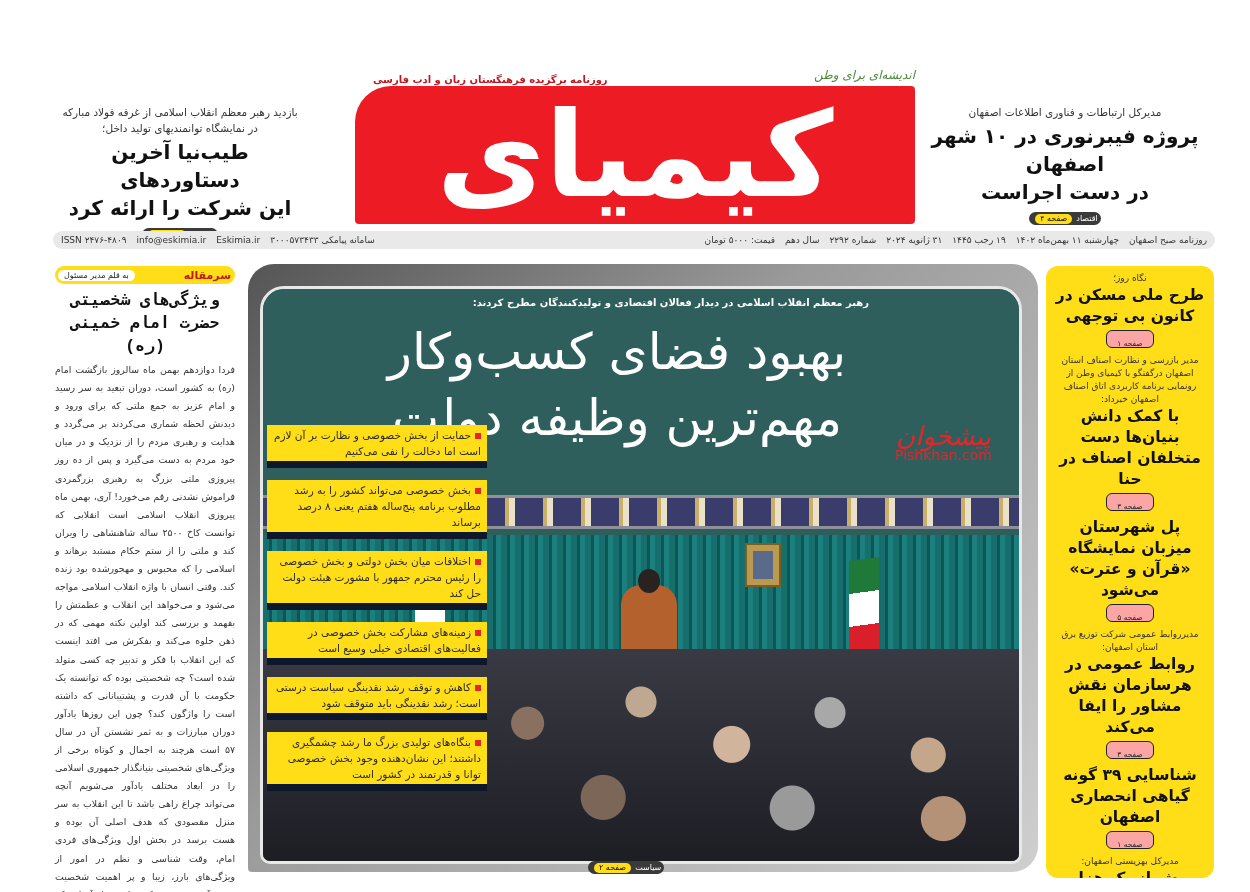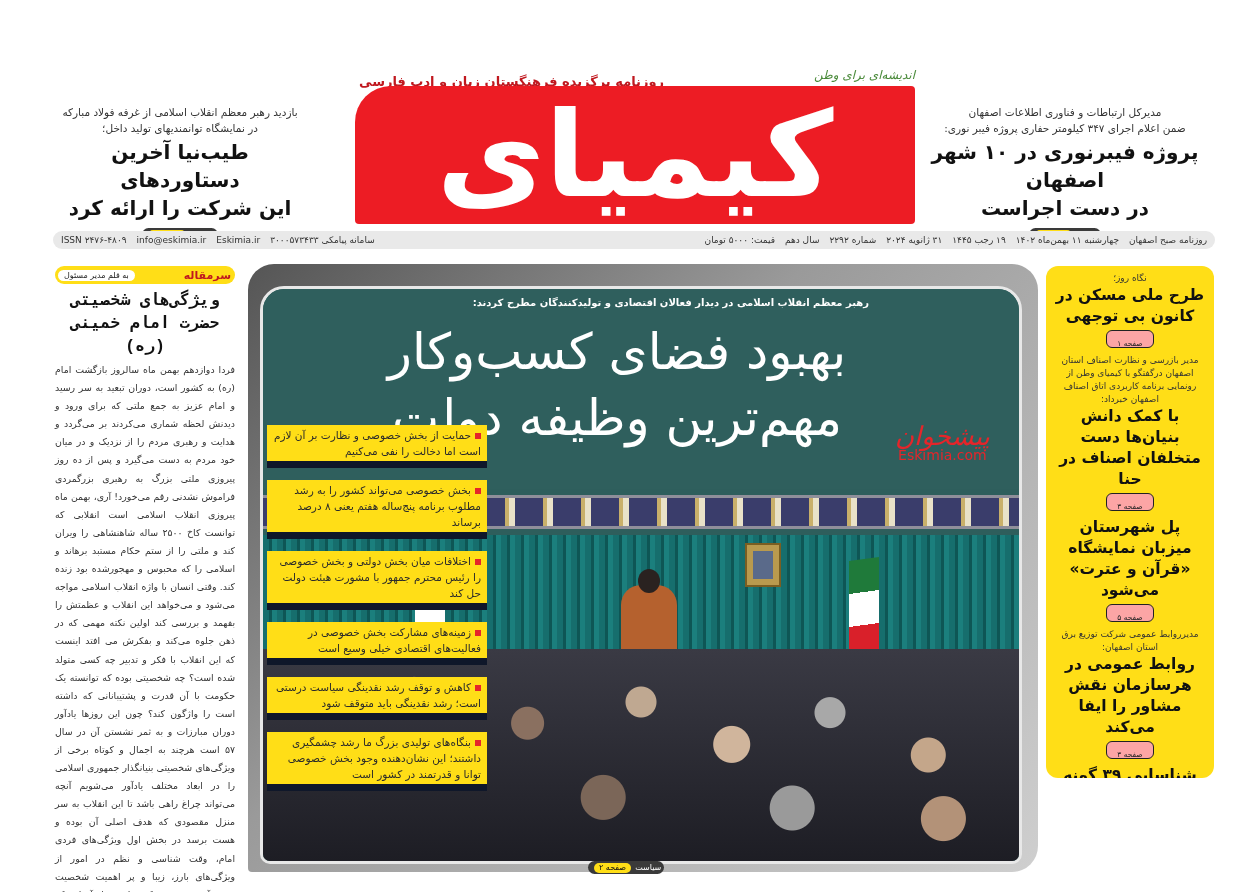--- a/index.html
+++ b/index.html
@@ -2,21 +2,21 @@
 <html><head>
 <meta charset="utf-8">
 <style>
   * { box-sizing: border-box; margin: 0; padding: 0; }
   html, body { width: 1250px; height: 892px; background: #ffffff; overflow: hidden; }
   body { font-family: "DejaVu Sans", sans-serif; color: #1a1a1a; position: relative; direction: rtl; }
 
   
   .masthead { position: absolute; left: 355px; top: 68px; width: 560px; height: 160px; }
   .slogan { position: absolute; right: 0; top: 0; font-family: "DejaVu Serif", serif; font-style: italic; font-size: 12px; color: #4a8a3a; }
-  .subtitle { position: absolute; left: 4px; top: 6px; font-size: 13px; color: #c0181f; font-weight: bold; }
+  .subtitle { position: absolute; left: 18px; top: 6px; font-size: 10px; color: #c0181f; font-weight: bold; }
   .logo-box { position: absolute; left: 0; top: 18px; width: 560px; height: 138px; background: #ed1c24; border-radius: 36px 4px 4px 4px; overflow: hidden; }
   .logo-text { position: absolute; left: 0; right: 0; top: -6px; text-align: center; font-family: "DejaVu Sans", sans-serif; font-weight: bold; font-size: 118px; color: #ffffff; letter-spacing: -4px; line-height: 150px; }
 
   
   .teaser { position: absolute; text-align: center; }
   .teaser .kicker { font-size: 10.5px; line-height: 16px; color: #333; }
   .teaser .headline { font-size: 20px; font-weight: bold; line-height: 28px; color: #111; margin-top: 2px; }
   .pill { display: inline-flex; align-items: center; height: 13px; border-radius: 7px; background: #3a3a3a; font-size: 8px; color: #fff; padding: 0 3px 0 6px; margin-top: 6px; direction: rtl; }
   .pill .page { background: #ffde17; color: #111; border-radius: 6px; padding: 0 5px; margin-right: 4px; height: 10px; line-height: 10px; }
   .teaser-right { right: 40px; top: 104px; width: 290px; }
@@ -62,21 +62,21 @@
       radial-gradient(circle at 90% 80%, #b39278 0 22px, transparent 23px),
       linear-gradient(#3a3a44, #1d1d24); }
 
   .bullets { position: absolute; left: 4px; top: 136px; width: 220px; }
   .bullet { background: #ffde17; margin-bottom: 12px; padding: 2px 6px 2px 4px; font-size: 10.5px; line-height: 16px; color: #2a2a2a; border-bottom: 7px solid #0f172a; }
   .bullet::before { content: ""; display: inline-block; width: 6px; height: 6px; background: #e5252a; margin-left: 4px; }
 
   .section-pill { position: absolute; left: 340px; bottom: -2px; }
 
   
-  .sidebar { position: absolute; left: 1046px; top: 266px; width: 168px; height: 512px; background: #ffde17; border-radius: 12px; padding: 6px 6px; text-align: center; overflow: hidden; }
+  .sidebar { position: absolute; left: 1046px; top: 266px; width: 168px; height: 612px; background: #ffde17; border-radius: 12px; padding: 6px 6px; text-align: center; overflow: hidden; }
   .sb-item { margin-bottom: 4px; }
   .sb-kicker { font-size: 9px; line-height: 13px; color: #333; }
   .sb-head { font-size: 15.5px; font-weight: bold; line-height: 21px; color: #111; }
   .sb-page { display: inline-block; height: 11px; line-height: 9px; font-size: 7.5px; padding: 8px 10px; border: 1.5px solid #222; border-radius: 6px; background: #fca5a5; color: #222; margin-top: 3px; }
 
   
   .editorial { position: absolute; left: 55px; top: 266px; width: 180px; }
   .ed-bar { height: 18px; background: #ffde17; border-radius: 9px; display: flex; align-items: center; justify-content: space-between; padding: 0 4px 0 3px; }
   .ed-label { font-size: 11px; font-weight: bold; color: #c0181f; }
   .ed-byline { font-size: 8px; background: #fff; border-radius: 7px; padding: 1px 6px; color: #222; }
@@ -89,21 +89,20 @@
 <div class="masthead">
   <div class="slogan">اندیشه‌ای برای وطن</div>
   <div class="subtitle">روزنامه برگزیده فرهنگستان زبان و ادب فارسی</div>
   <div class="logo-box">
     <div class="logo-text">کیمیای وطن</div>
   </div>
 </div>
 
 <div class="teaser teaser-right">
   <div class="kicker">مدیرکل ارتباطات و فناوری اطلاعات اصفهان</div>
-  <div class="kicker">ضمن اعلام اجرای ۳۴۷ کیلومتر حفاری پروژه فیبر نوری:</div>
   <div class="headline">
     <div>پروژه فیبرنوری در ۱۰ شهر اصفهان</div>
     <div>در دست اجراست</div>
   </div>
   <span class="pill">
     <span>اقتصاد</span>
     <span class="page">صفحه ۴</span>
   </span>
 </div>
 
@@ -141,21 +140,21 @@
 <div class="main-frame">
   <div class="main-inner">
     <div class="main-head">
       <div class="main-kicker">رهبر معظم انقلاب اسلامی در دیدار فعالان اقتصادی و تولیدکنندگان مطرح کردند:</div>
       <div class="main-title">
         <div>بهبود فضای کسب‌وکار</div>
         <div>مهم‌ترین وظیفه دولت</div>
       </div>
       <div class="watermark">
         <div class="fa">پیشخوان</div>
-        <div class="en">Eskimia.com</div>
+        <div class="en">Pishkhan.com</div>
       </div>
     </div>
     <div class="photo">
       <div class="frieze"></div>
       <div class="curtain"></div>
       <div class="portrait"></div>
       <div class="flag flag-l"></div>
       <div class="flag flag-r"></div>
       <div class="speaker"></div>
       <div class="crowd"></div>

